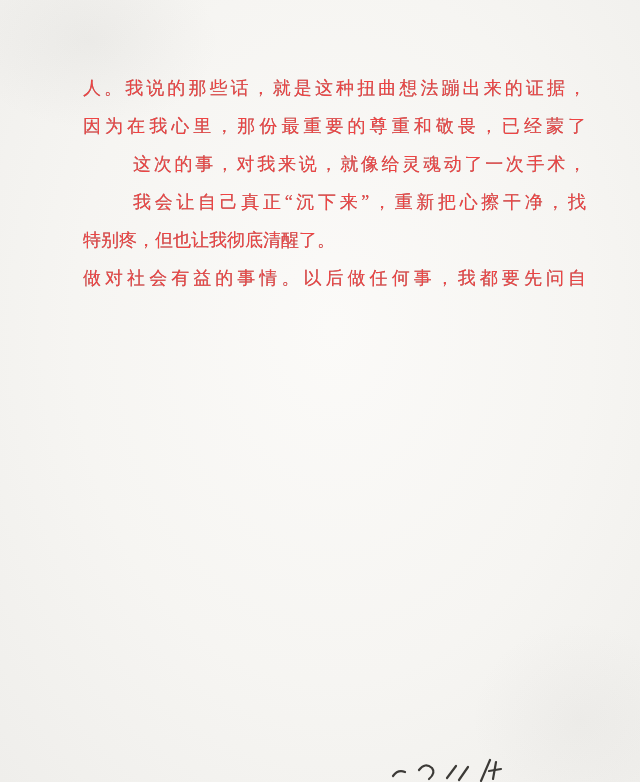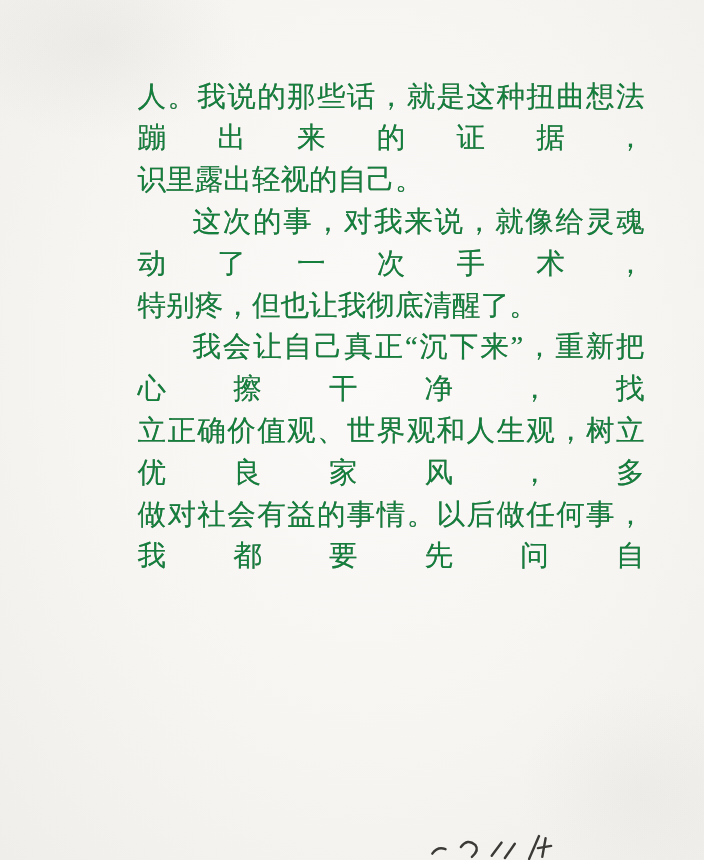--- a/index.html
+++ b/index.html
@@ -32,28 +32,27 @@
     left: 470px; top: 620px; width: 220px; height: 200px;
     background: radial-gradient(ellipse, rgba(130,128,125,0.05), rgba(130,128,125,0) 70%);
   }
   .text-block {
     position: absolute;
     left: 83px;
     top: 69px;
     width: 503px;
   }
   .line {
-    font-size: 26px;
+    font-size: 18px;
     line-height: 38px;
-    color: #15803d;
+    color: #ef4444;
     text-align: justify;
     text-align-last: justify;
     text-shadow: 0 0 0.5px rgba(53,50,47,0.55);
     white-space: normal;
-    margin-left: 42px;
   }
   .line.end {
     text-align-last: left;
   }
   .line.indent {
     text-indent: 50px;
   }
   .signature {
     position: absolute;
     left: 385px;
@@ -68,25 +67,24 @@
 </head>
 <body>
 
 <div class="page">
 
   <div class="smudge s1"></div>
   <div class="smudge s2"></div>
 
   <div class="text-block">
     <div class="line">人。我说的那些话，就是这种扭曲想法蹦出来的证据，</div>
-    <div class="line end">识里露出轻视的自己。</div>
+    <div class="line">因为在我心里，那份最重要的尊重和敬畏，已经蒙了</div>
     <div class="line indent">这次的事，对我来说，就像给灵魂动了一次手术，</div>
+    <div class="line indent">我会让自己真正“沉下来”，重新把心擦干净，找</div>
     <div class="line end">特别疼，但也让我彻底清醒了。</div>
-    <div class="line indent">我会让自己真正“沉下来”，重新把心擦干净，找</div>
-    <div class="line">立正确价值观、世界观和人生观，树立优良家风，多</div>
     <div class="line">做对社会有益的事情。以后做任何事，我都要先问自</div>
 
   </div>
 
   <div class="signature">
     <svg width="135" height="27" viewBox="0 0 135 27" xmlns="http://www.w3.org/2000/svg">
       <g fill="none" stroke="#3c3a37" stroke-width="2.2" stroke-linecap="round">
         <path d="M 8 21 q 5 -7 12 -4"></path>
         <path d="M 34 15 q 6 -8 13 -2 q 4 5 -3 11"></path>
         <path d="M 62 23 l 9 -12"></path>

